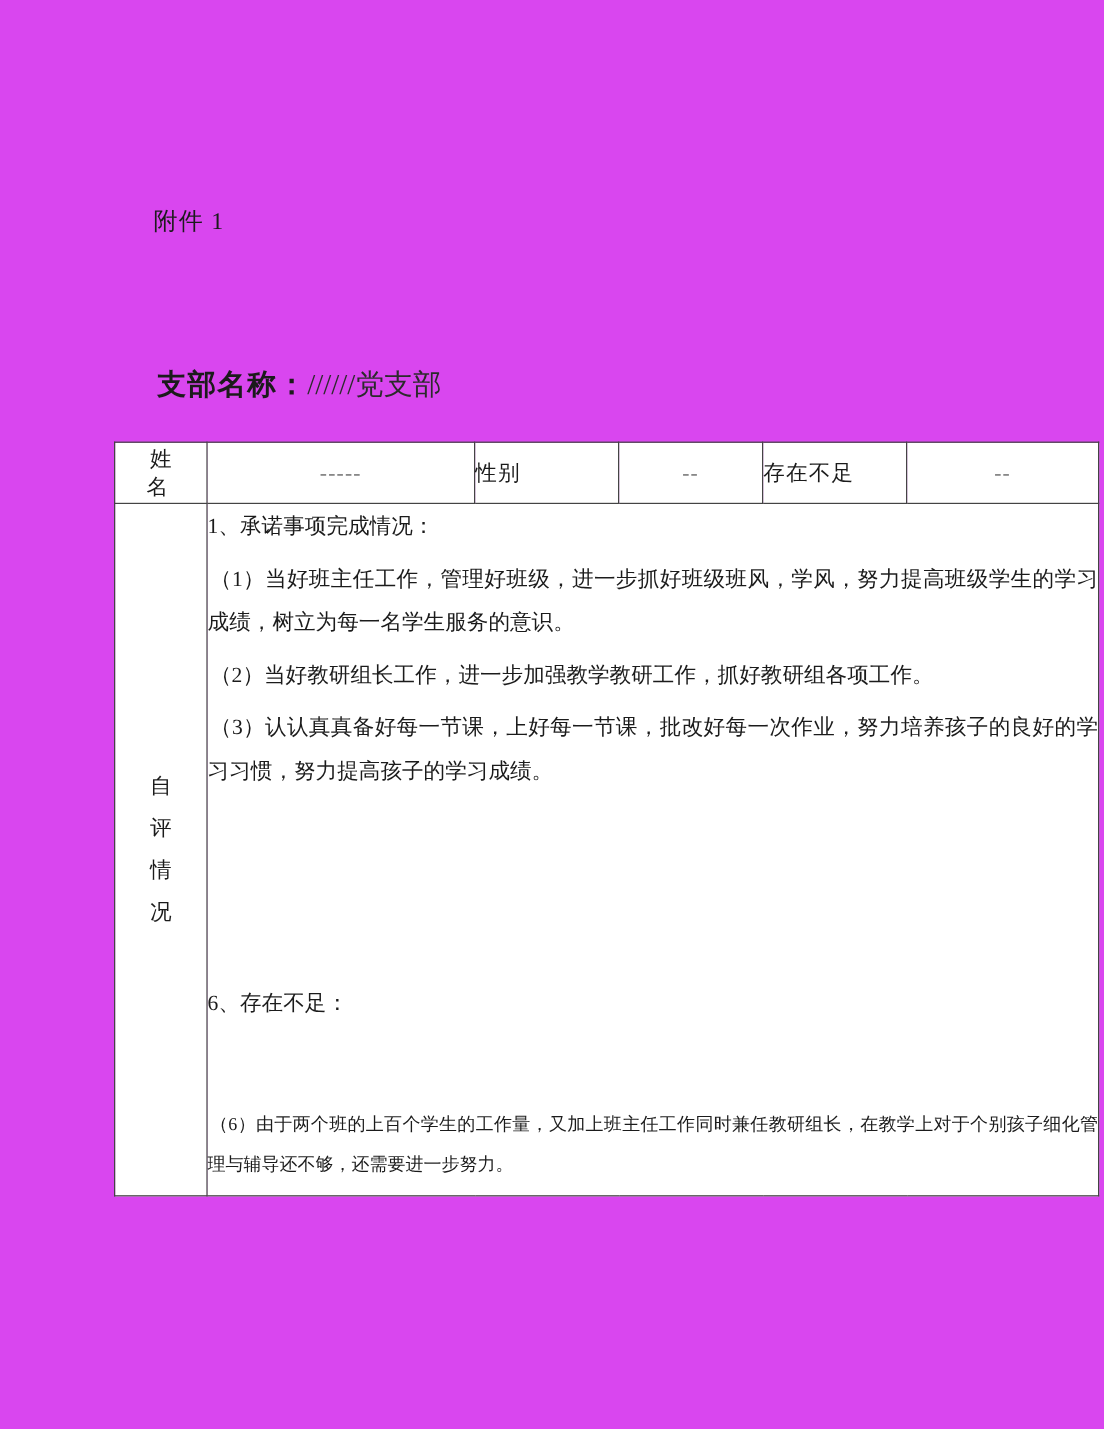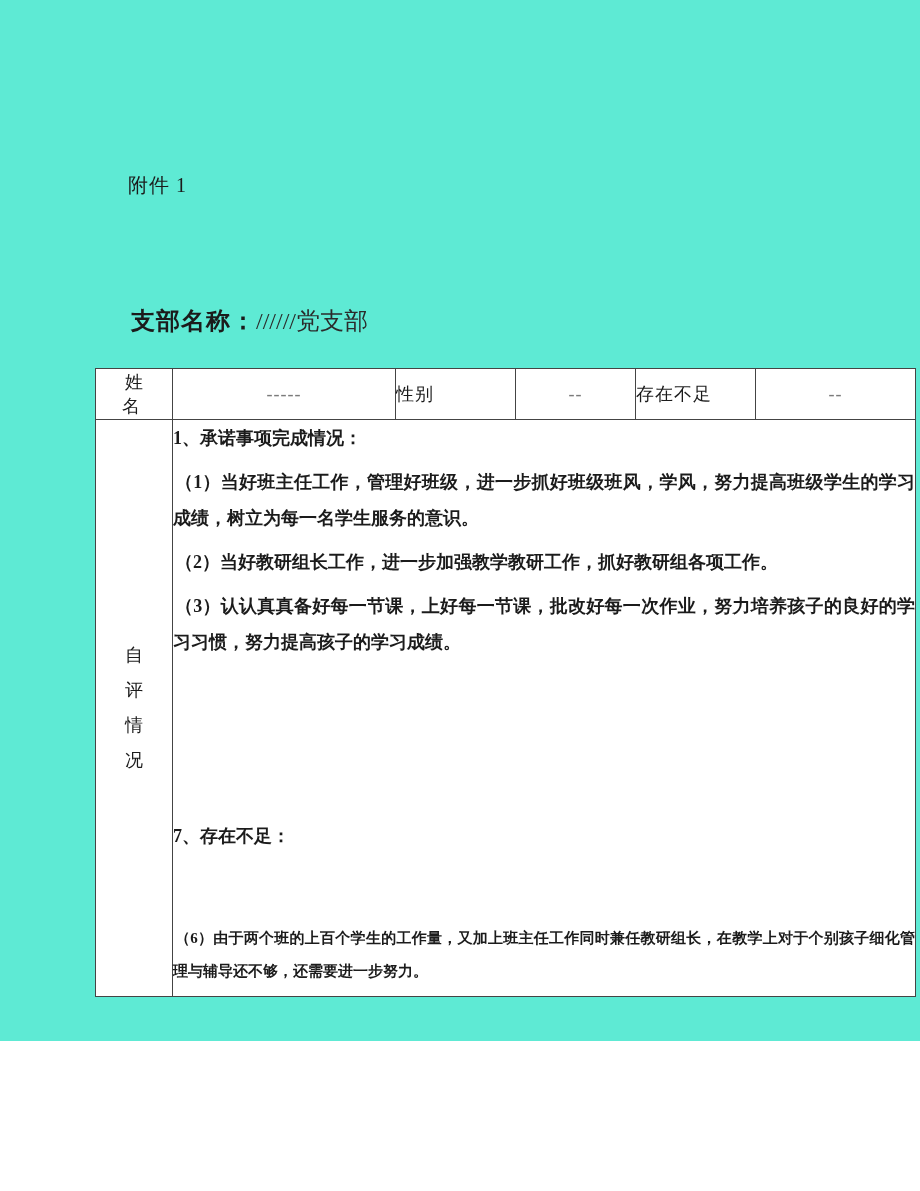--- a/index.html
+++ b/index.html
@@ -14,22 +14,22 @@
     color: #1b1b1b;
     position: relative;
     overflow: hidden;
   }
 
   .page {
     position: absolute;
     left: 0;
     top: 0;
     width: 920px;
-    height: 1041px;
-    background: #5eead4;
+    height: 1191px;
+    background: #d946ef;
   }
 
   
   .attachment-label {
     position: absolute;
     left: 128px;
     top: 173px;
     font-size: 20px;
     letter-spacing: 1px;
     line-height: 1.2;
@@ -118,21 +118,20 @@
     line-height: 1.95;
     letter-spacing: 0;
   }
   .vlabel span { display: block; }
 
   
   .content-cell {
     vertical-align: top;
     padding: 12px 8px 10px 6px;
     height: 560px;
-    font-weight: bold;
   }
   .content-body {
     font-size: 18px;
     line-height: 36px;
   }
   .content-body p {
     margin: 0 0 8px 0;
     text-align: justify;
     text-justify: inter-ideograph;
   }
@@ -185,21 +184,21 @@
             <span>况</span>
           </span>
         </td>
         <td class="content-cell" colspan="5">
           <div class="content-body">
             <p>1、承诺事项完成情况：</p>
             <p class="indent">（1）当好班主任工作，管理好班级，进一步抓好班级班风，学风，努力提高班级学生的学习成绩，树立为每一名学生服务的意识。</p>
             <p class="indent">（2）当好教研组长工作，进一步加强教学教研工作，抓好教研组各项工作。</p>
             <p class="indent">（3）认认真真备好每一节课，上好每一节课，批改好每一次作业，努力培养孩子的良好的学习习惯，努力提高孩子的学习成绩。</p>
             <div class="spacer-lg"></div>
-            <p>7、存在不足：</p>
+            <p>6、存在不足：</p>
             <div class="spacer-md"></div>
             <p class="small indent">（6）由于两个班的上百个学生的工作量，又加上班主任工作同时兼任教研组长，在教学上对于个别孩子细化管理与辅导还不够，还需要进一步努力。</p>
           </div>
         </td>
       </tr>
     </tbody>
   </table>
 
 </div>
 

